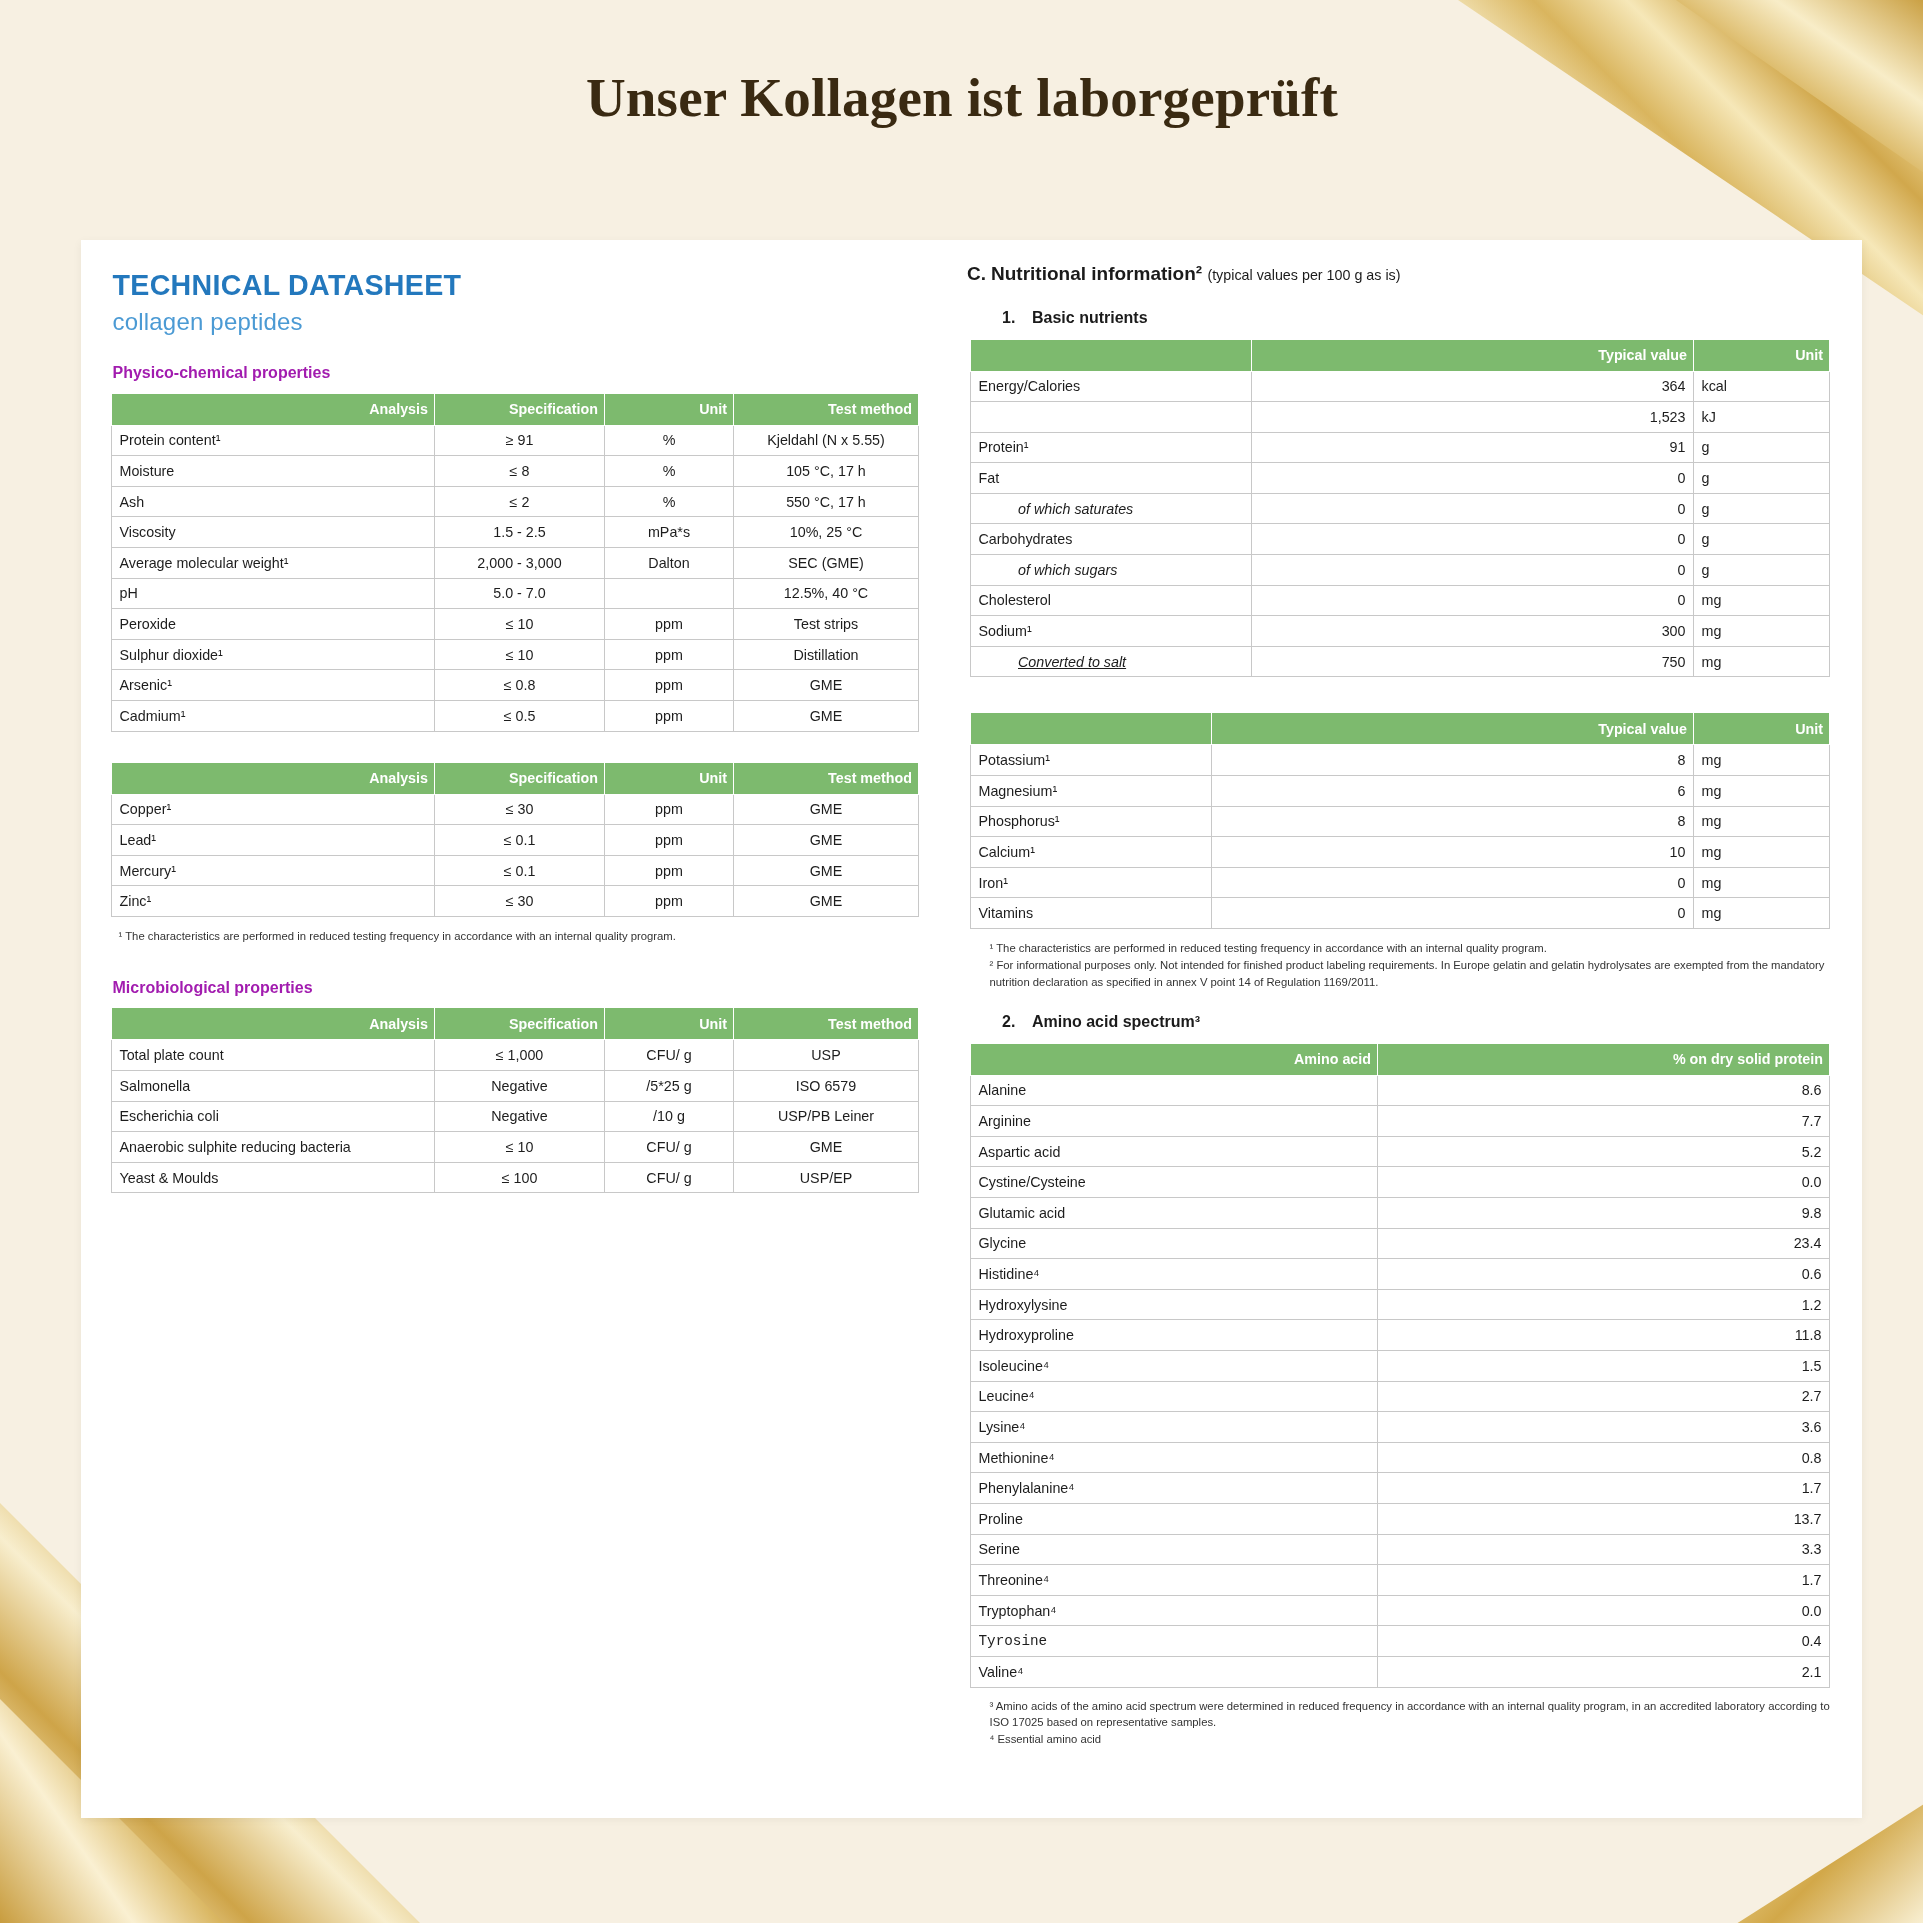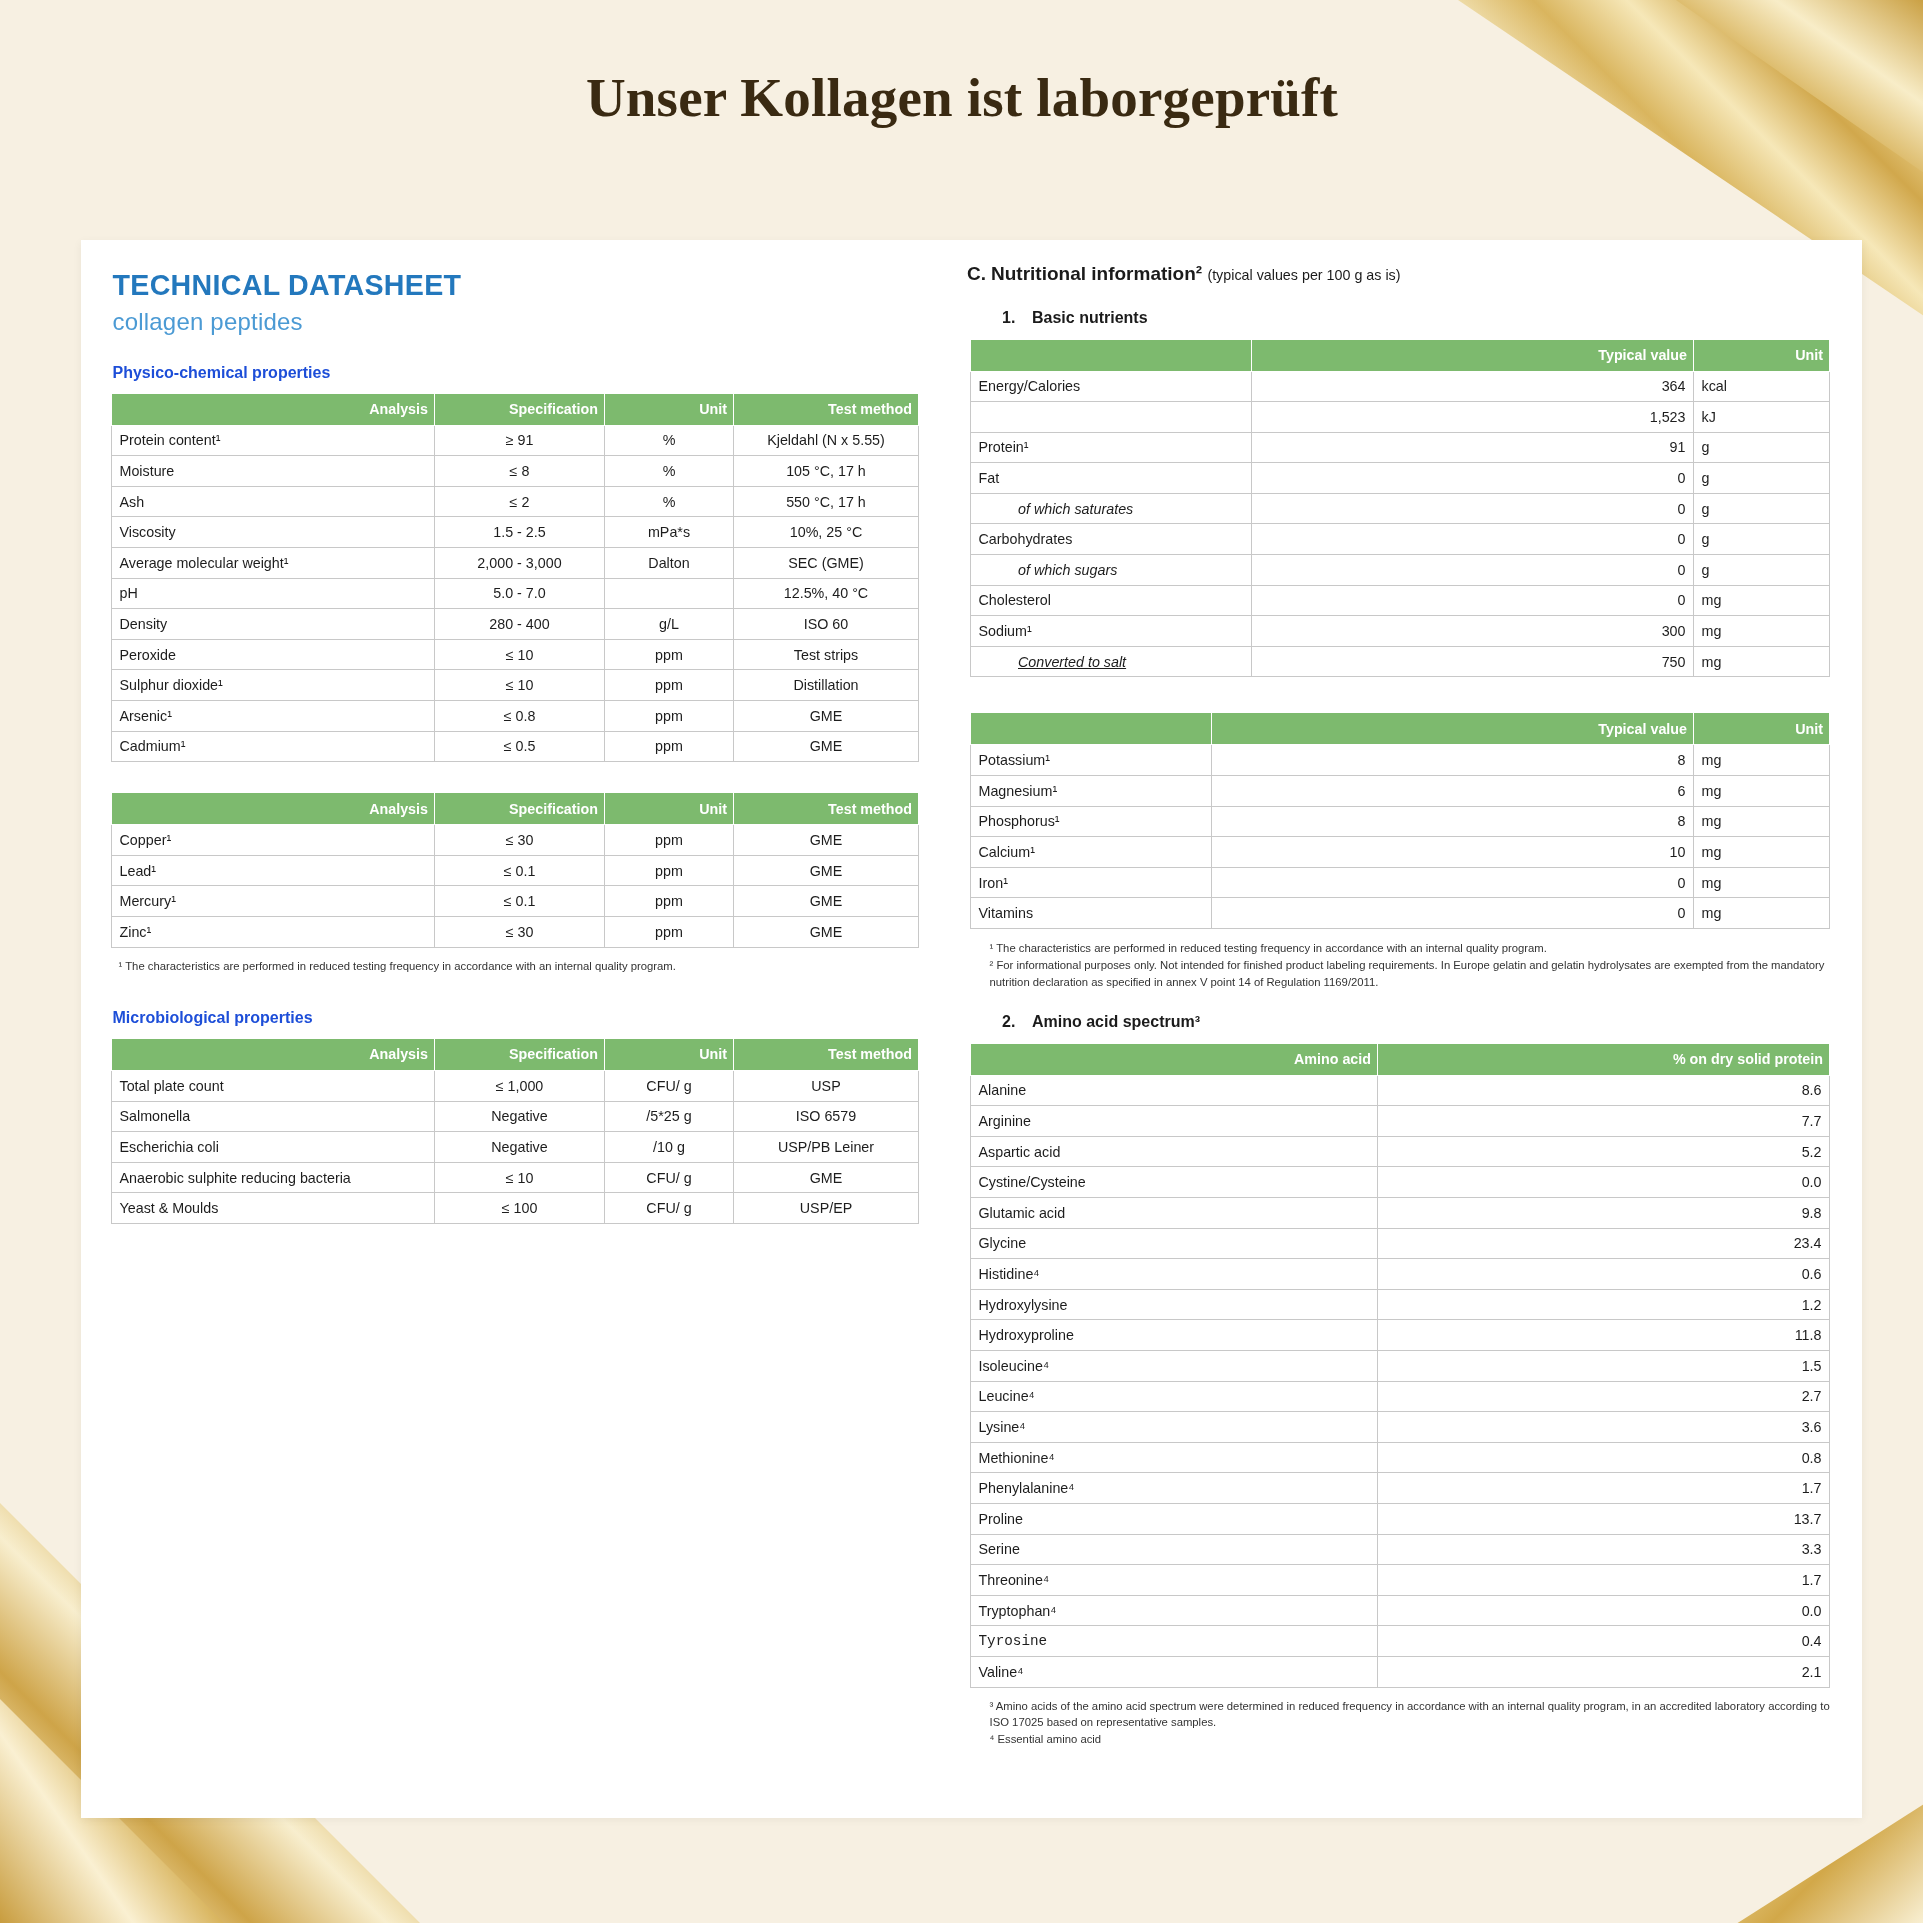--- a/index.html
+++ b/index.html
@@ -103,21 +103,21 @@
   }
   .ds-sub {
     color: #4b9ad4;
     font-size: 24px;
     margin: 0 0 28.6px 1.5px;
     letter-spacing: 0.2px;
   }
   .sec-h {
     font-weight: bold;
     font-size: 16px;
-    color: #1d4ed8;
+    color: #a21caf;
     margin: 0 0 10.5px 1.5px;
   }
   .sec-h.mt {
     margin-top: 35px;
   }
 
   
   table {
     border-collapse: collapse;
     width: 100%;
@@ -232,26 +232,20 @@
             <td class="c" style="width: 113px;">Dalton</td>
             <td class="c" style="width: 169px;">SEC (GME)</td>
           </tr>
           <tr>
             <td class="l" style="width: auto;">pH</td>
             <td class="c" style="width: 154px;">5.0 - 7.0</td>
             <td class="c" style="width: 113px;"></td>
             <td class="c" style="width: 169px;">12.5%, 40 °C</td>
           </tr>
           <tr>
-            <td class="l" style="width: auto;">Density</td>
-            <td class="c" style="width: 154px;">280 - 400</td>
-            <td class="c" style="width: 113px;">g/L</td>
-            <td class="c" style="width: 169px;">ISO 60</td>
-          </tr>
-          <tr>
             <td class="l" style="width: auto;">Peroxide</td>
             <td class="c" style="width: 154px;">≤ 10</td>
             <td class="c" style="width: 113px;">ppm</td>
             <td class="c" style="width: 169px;">Test strips</td>
           </tr>
           <tr>
             <td class="l" style="width: auto;">Sulphur dioxide¹</td>
             <td class="c" style="width: 154px;">≤ 10</td>
             <td class="c" style="width: 113px;">ppm</td>
             <td class="c" style="width: 169px;">Distillation</td>

